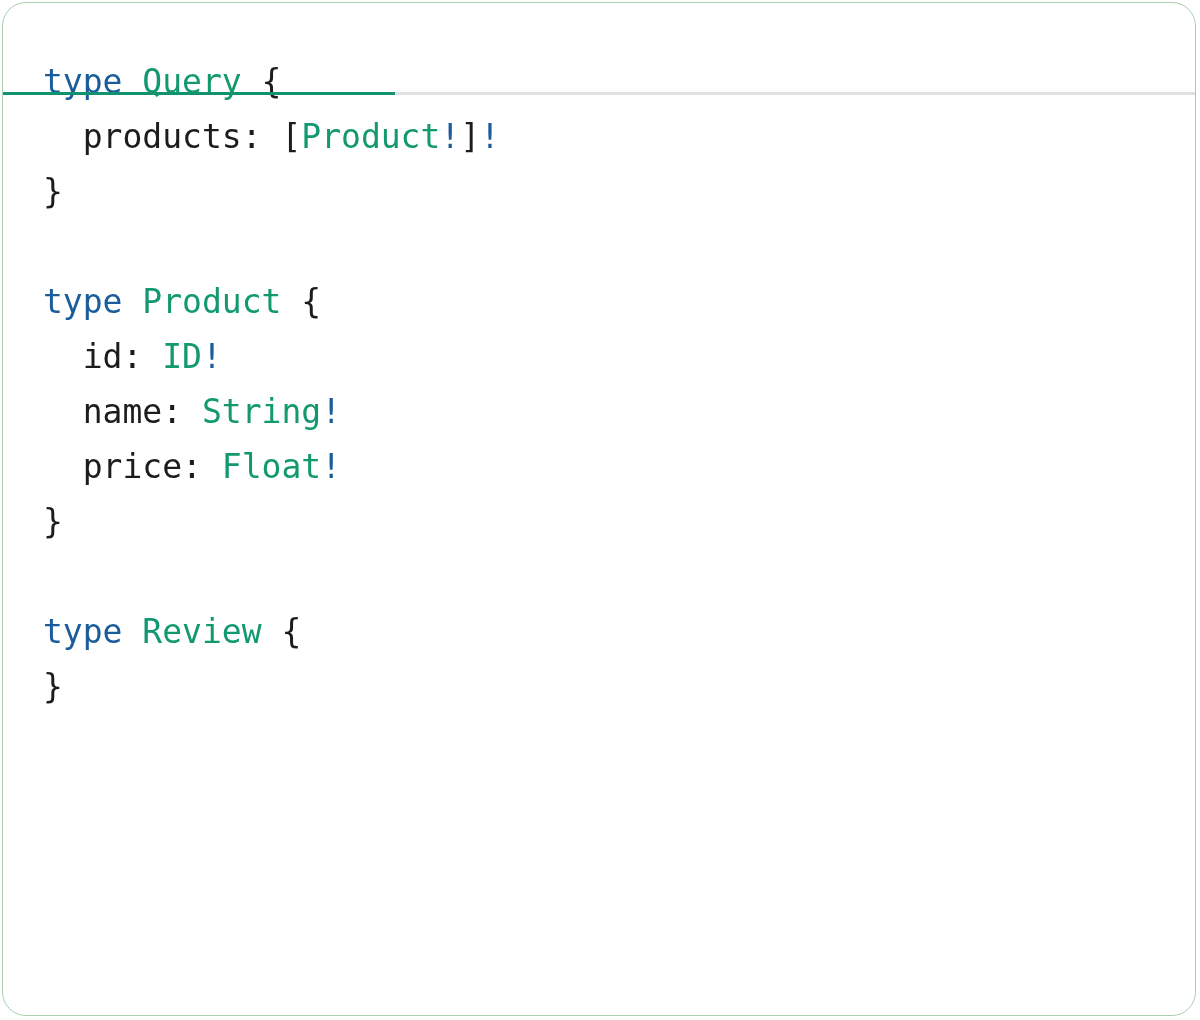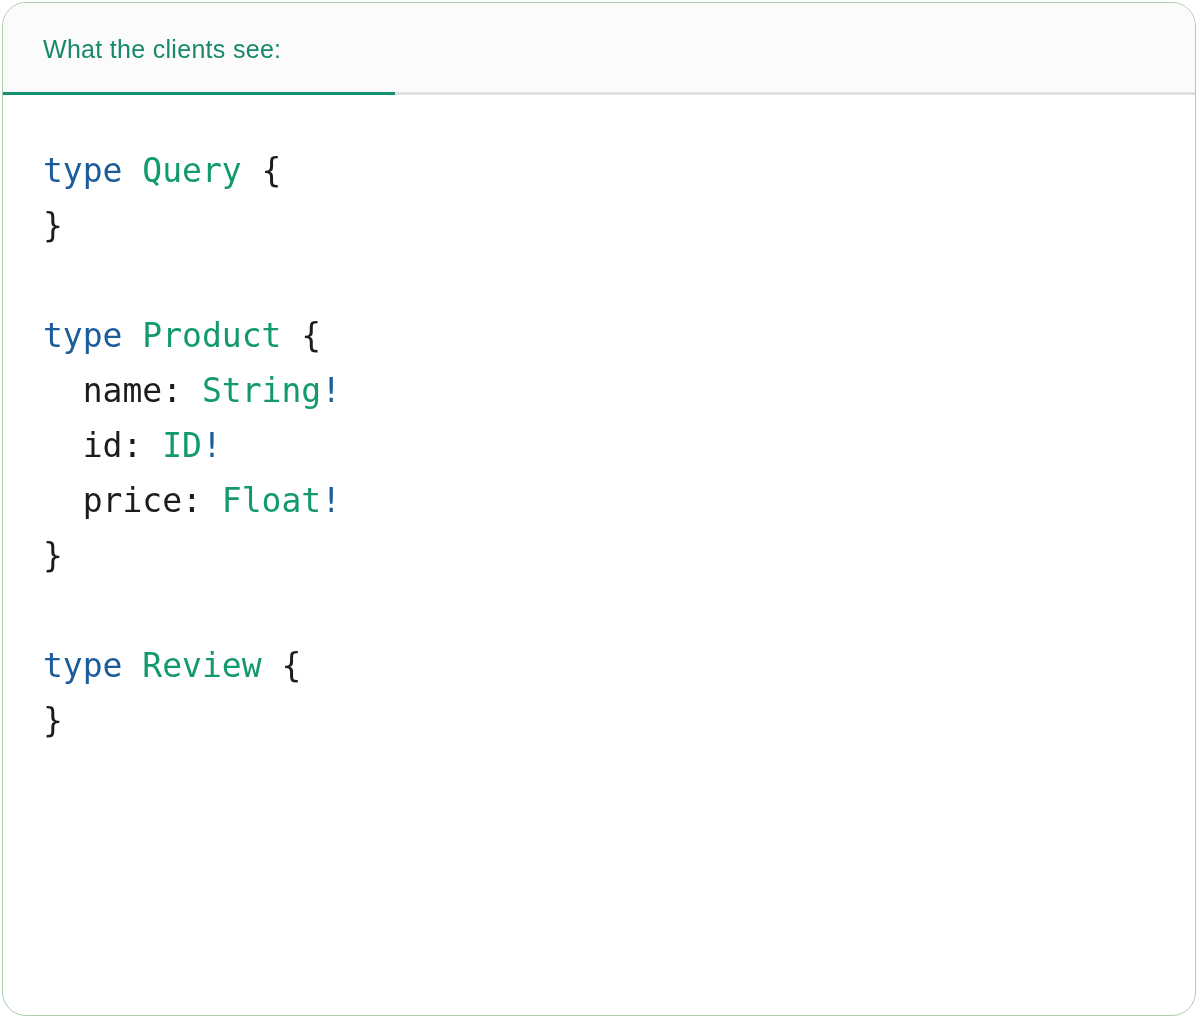--- a/index.html
+++ b/index.html
@@ -67,31 +67,29 @@
     min-height: 55px;
   }
   .tok-plain   { color: var(--code-plain, #1c1c1c); }
   .tok-keyword { color: var(--code-keyword, #1b5c9b); }
   .tok-type    { color: var(--code-type, #12996f); }
 </style>
 </head>
 <body>
 
 <div class="card">
-  <div class="tab-header">
-    <div class="tab-label">What the clients see:</div>
-  </div>
   <div class="divider"></div>
   <div class="tab-underline"></div>
   <div class="code">
       <div class="line"><span class="tok-keyword">type</span><span class="tok-plain"> </span><span class="tok-type">Query</span><span class="tok-plain"> {</span></div>
+      <div class="line"><span class="tok-plain">  products: [</span><span class="tok-type">Product</span><span class="tok-keyword">!</span><span class="tok-plain">]</span><span class="tok-keyword">!</span></div>
       <div class="line"><span class="tok-plain">}</span></div>
       <div class="line"></div>
       <div class="line"><span class="tok-keyword">type</span><span class="tok-plain"> </span><span class="tok-type">Product</span><span class="tok-plain"> {</span></div>
+      <div class="line"><span class="tok-plain">  id: </span><span class="tok-type">ID</span><span class="tok-keyword">!</span></div>
       <div class="line"><span class="tok-plain">  name: </span><span class="tok-type">String</span><span class="tok-keyword">!</span></div>
-      <div class="line"><span class="tok-plain">  id: </span><span class="tok-type">ID</span><span class="tok-keyword">!</span></div>
       <div class="line"><span class="tok-plain">  price: </span><span class="tok-type">Float</span><span class="tok-keyword">!</span></div>
       <div class="line"><span class="tok-plain">}</span></div>
       <div class="line"></div>
       <div class="line"><span class="tok-keyword">type</span><span class="tok-plain"> </span><span class="tok-type">Review</span><span class="tok-plain"> {</span></div>
       <div class="line"><span class="tok-plain">}</span></div>
     </div>
 </div>
 
 </body></html>

